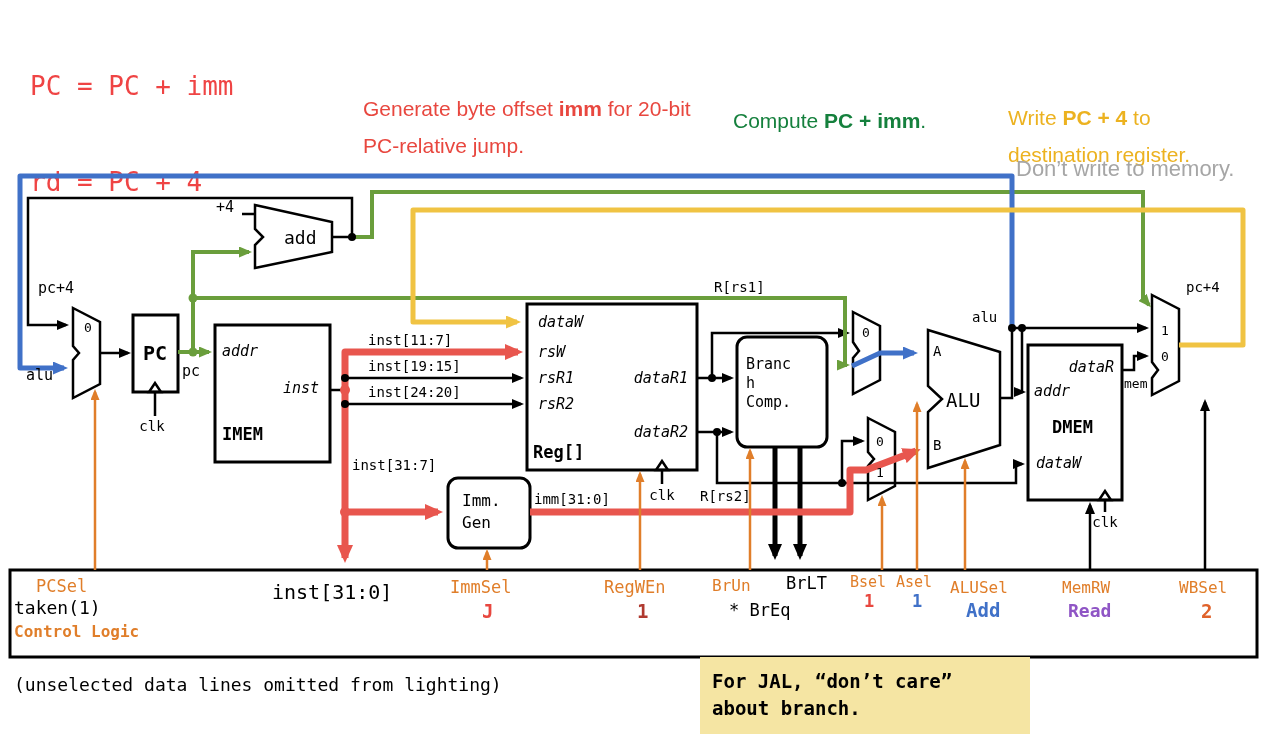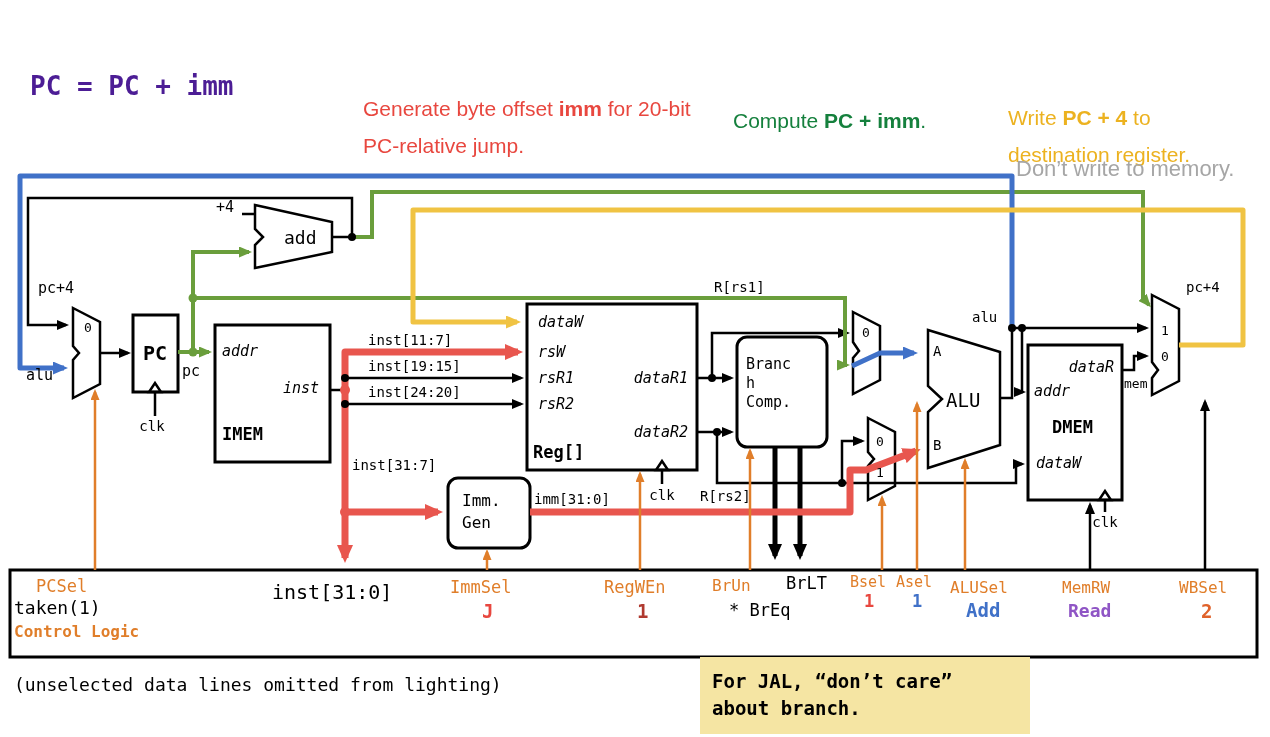--- a/index.html
+++ b/index.html
@@ -1,20 +1,20 @@
 <!DOCTYPE html>
 <html><head>
 <meta charset="utf-8">
 <style>
   html,body{margin:0;padding:0;}
   body{width:1270px;height:737px;background:#ffffff;position:relative;overflow:hidden;
        font-family:"Liberation Sans",sans-serif;}
   .abs{position:absolute;}
-  .eq{left:30px;top:6px;font-family:"DejaVu Sans Mono",monospace;font-weight:bold;
-      font-size:26px;line-height:32px;color:#4c1d95;white-space:pre;}
+  .eq{left:30px;top:6px;font-family:"DejaVu Sans Mono",monospace;font-weight:normal;
+      font-size:26px;line-height:32px;color:#ef4444;white-space:pre;}
   .bullets{left:14px;top:90px;font-size:20px;line-height:24px;}
   .bullet{margin-bottom:16px;}
   .dot{margin-right:12px;}
   .green{color:#6a9e3c;}
   .blue{color:#15803d;margin-top:12px;}
   .red{color:#e8473f;}
   .gold{color:#ecb220;}
   .gray{color:#a6a6a6;}
   .ann{font-size:21px;line-height:37px;}
   #ann-imm{left:363px;top:90px;width:352px;}
@@ -35,20 +35,21 @@
   .wr{stroke:#e8564e;stroke-width:7;fill:none;stroke-linejoin:round;}
   .wb{stroke:#4071c8;stroke-width:5;fill:none;stroke-linejoin:round;}
   .wy{stroke:#f0c343;stroke-width:5;fill:none;stroke-linejoin:round;}
   .wo{stroke:#e07e2a;stroke-width:2.5;fill:none;}
 </style>
 </head>
 <body>
 
 <div class="abs eq">
   <div>PC = PC + imm</div>
+  <div>rd = PC + 4</div>
 </div>
 
 <div class="abs bullets">
 </div>
 
 <div id="ann-imm" class="abs ann red"><span>Generate byte offset </span><b>imm</b><span> for 20-bit PC-relative jump.</span></div>
 
 <div id="ann-compute" class="abs ann blue"><span>Compute </span><b>PC + imm</b><span>.</span></div>
 
 <div id="ann-write" class="abs ann gold"><span>Write </span><b>PC + 4</b><span> to destination register.</span></div>

